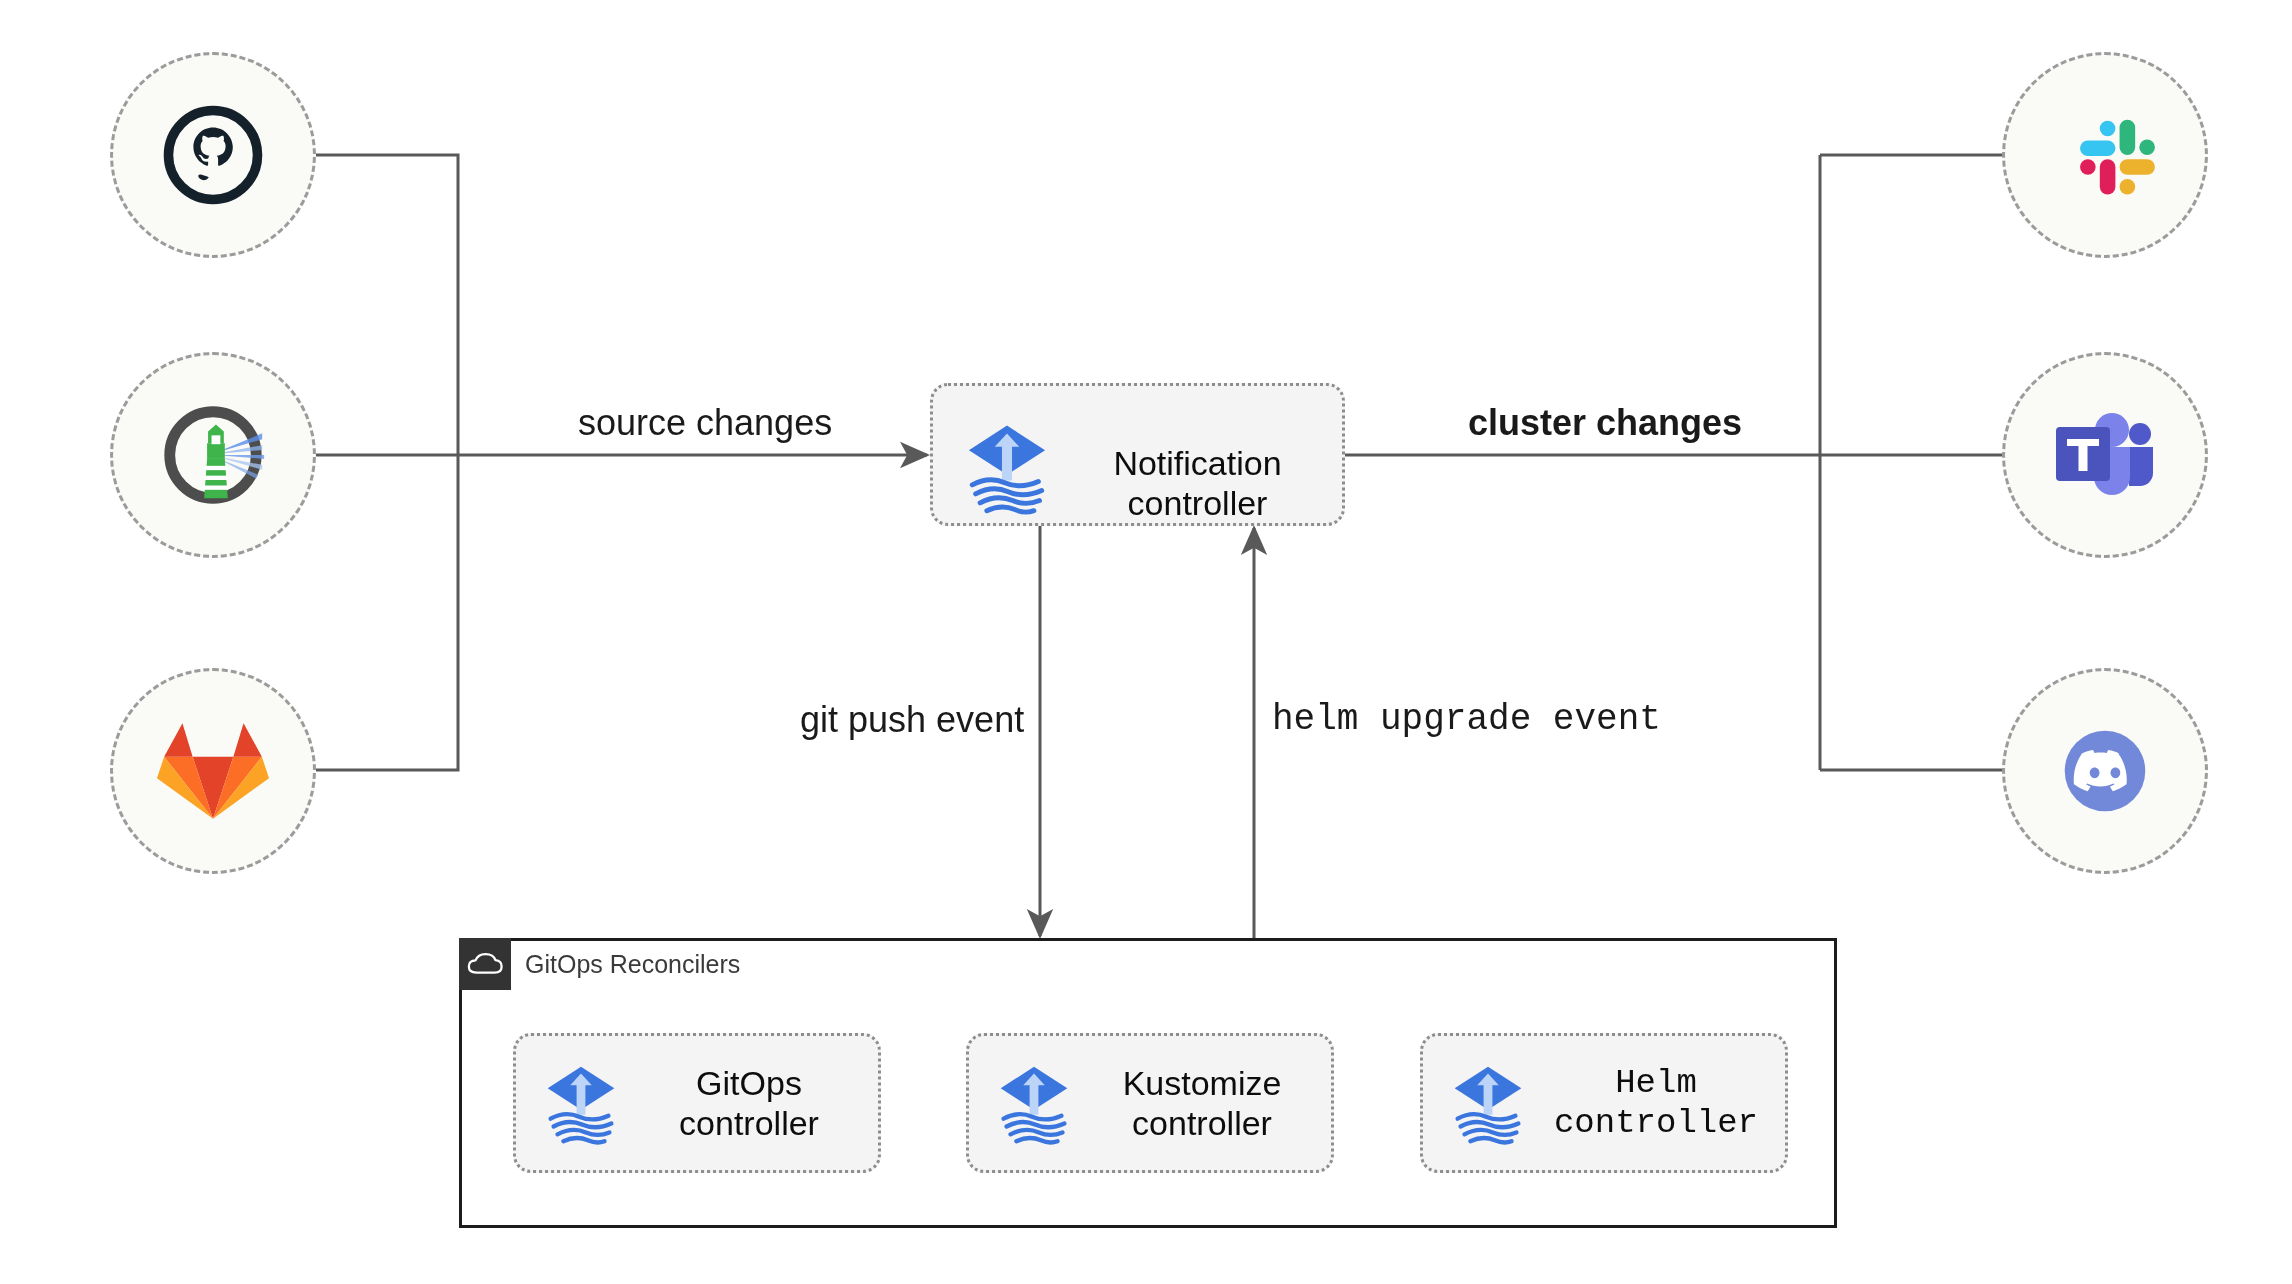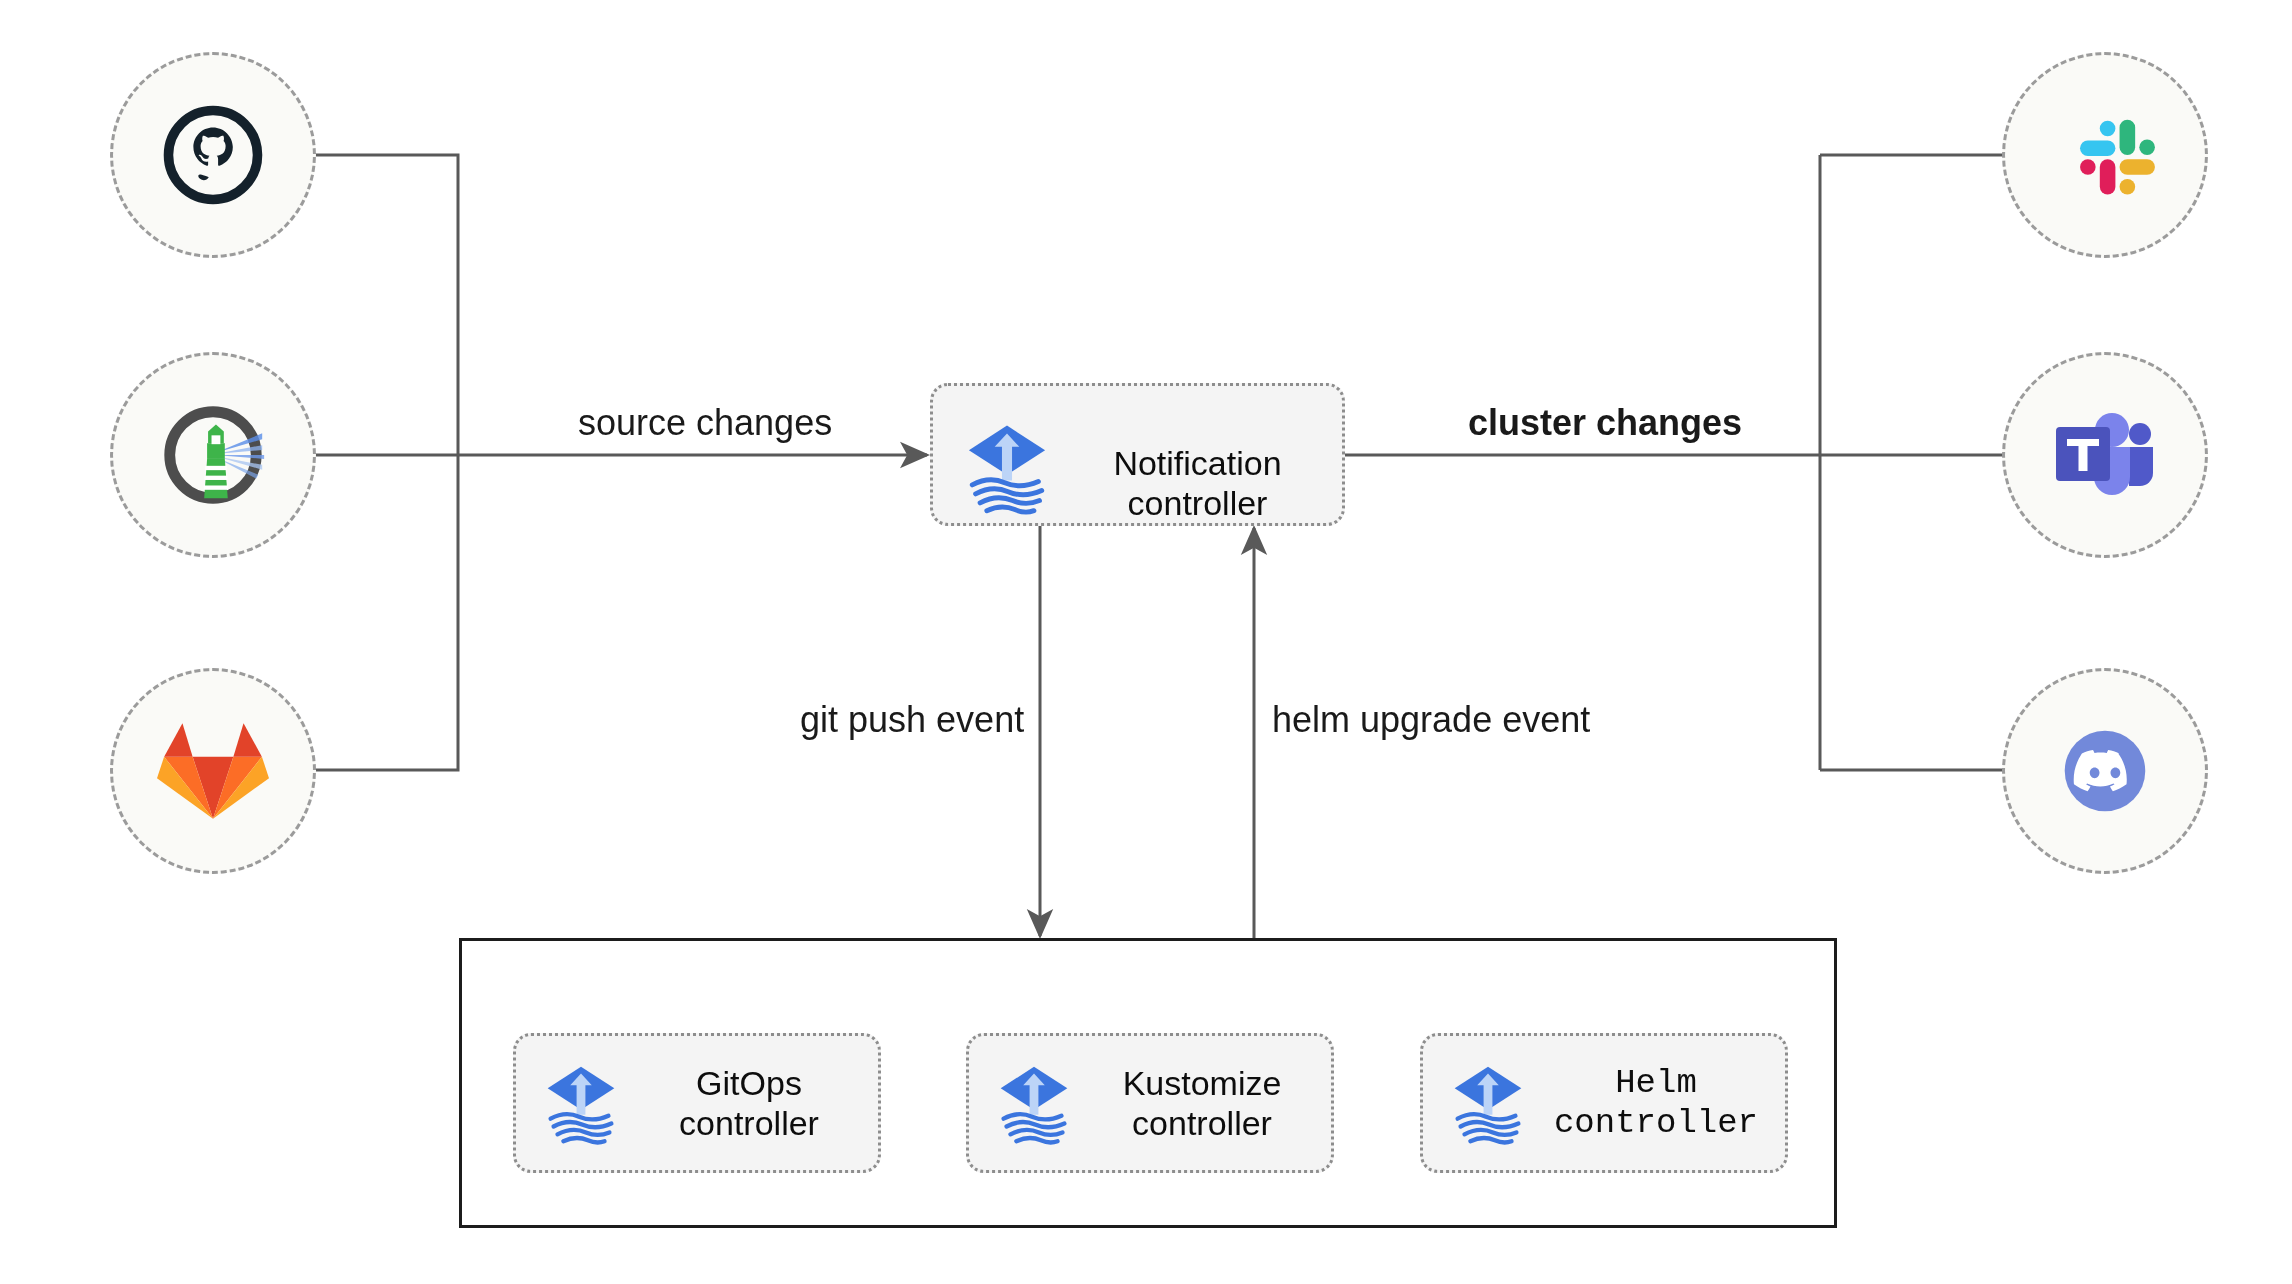--- a/index.html
+++ b/index.html
@@ -264,20 +264,29 @@
         <path d="M26 82 Q41 74 55 80 Q67 85 79 80"></path>
         <path d="M32 89 Q45 83 57 88 Q66 92 74 89"></path>
       </g>
     </svg>
     <span class="ctrl-label">Notification
 controller</span>
   </div>
 
   <div id="reconcilers-container"></div>
 
+  <div id="reconcilers-header">
+    <div id="reconcilers-icon-box">
+      <svg width="38" height="26" viewBox="0 0 40 26">
+        <path d="M11 22 Q3 22 3 15.5 Q3 9.5 10 9.2 Q12.5 2.5 20.5 2.5 Q29 2.5 31 9
+                 Q37.5 9.6 37.5 15.5 Q37.5 22 30 22 Z" fill="none" stroke="#ffffff" stroke-width="2.4" stroke-linejoin="round"></path>
+      </svg>
+    </div>
+    <span id="reconcilers-title">GitOps Reconcilers</span>
+  </div>
 
   <div class="ctrl-box" style="left:513px; top:1033px; width:368px; height:140px;">
     <svg class="flux-logo" width="98" height="98" viewBox="0 0 100 100" style="margin-left:16px;">
       <path fill="#3b75de" d="M50 13 L84 35 L50 57 L16 35 Z"></path>
       <path fill="#bcd4f7" d="M50 20 L61 32 L54.5 32 L54.5 62 L45.5 62 L45.5 32 L39 32 Z"></path>
       <g stroke="#3b75de" stroke-width="4.4" fill="none" stroke-linecap="round">
         <path d="M19 66 Q34 58 48 64 Q62 70 78 63"></path>
         <path d="M22 74 Q37 66 51 72 Q65 78 81 71"></path>
         <path d="M26 82 Q41 74 55 80 Q67 85 79 80"></path>
         <path d="M32 89 Q45 83 57 88 Q66 92 74 89"></path>
@@ -316,15 +325,15 @@
     <span class="ctrl-label">Helm
 controller</span>
   </div>
 
   <div class="edge-label" style="left:578px; top:402px;">source changes</div>
 
   <div class="edge-label" style="left:1468px; top:402px;font-weight:bold;">cluster changes</div>
 
   <div class="edge-label" style="left:800px; top:699px;">git push event</div>
 
-  <div class="edge-label" style="left:1272px; top:699px;">helm upgrade event</div>
+  <div class="edge-label" style="left:1272px; top:699px;font-family:Liberation Mono, monospace;">helm upgrade event</div>
 
 </div>
 
 </body></html>

